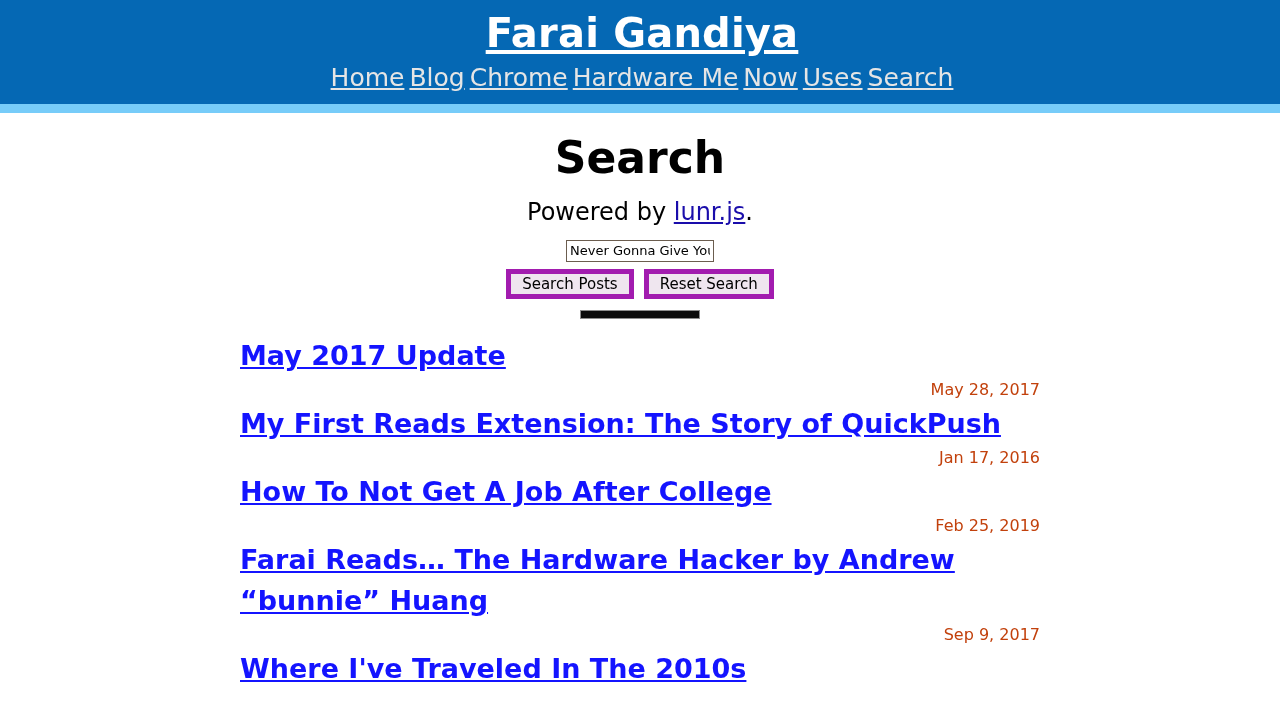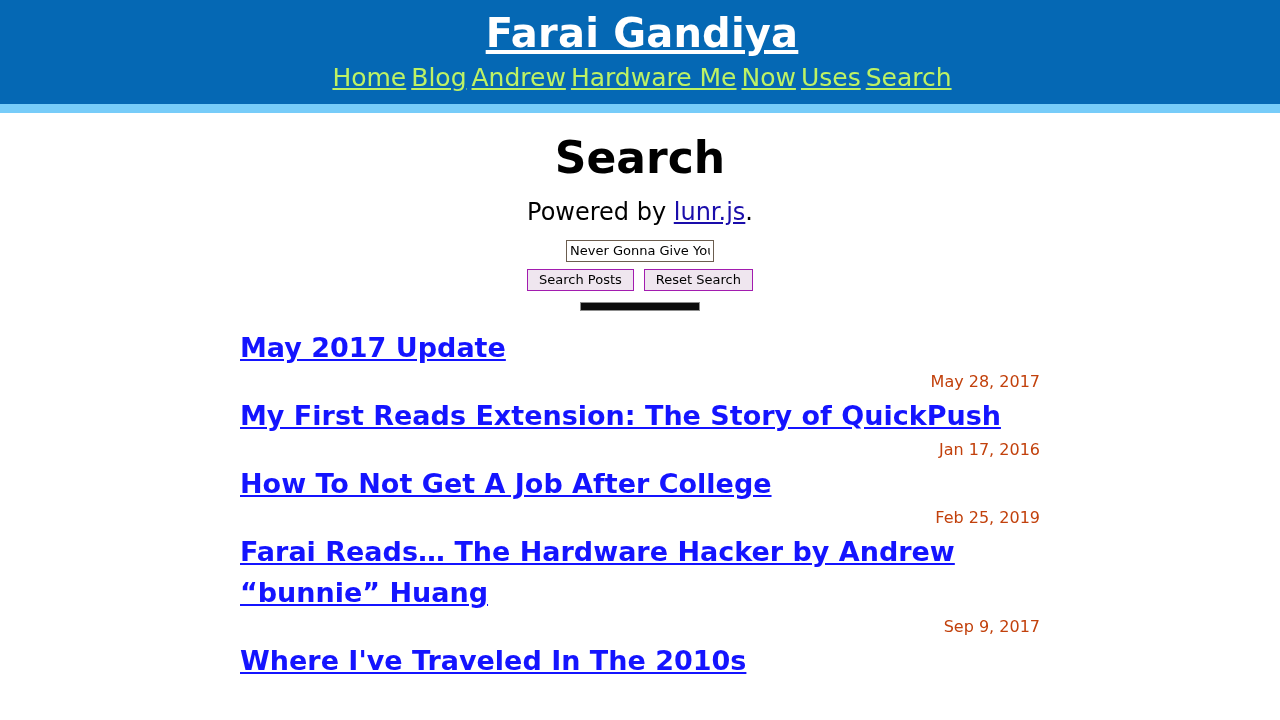--- a/index.html
+++ b/index.html
@@ -33,21 +33,21 @@
     color: #ffffff;
     text-decoration: underline;
     text-underline-offset: 3px;
   }
   .site-nav {
     margin-top: 4px;
     font-size: 25px;
     line-height: 32px;
   }
   .site-nav a {
-    color: #bef264;
+    color: #e5e5e5;
     text-decoration: underline;
     text-underline-offset: 2px;
     white-space: nowrap;
   }
   .site-nav .nav-sep {
     display: inline-block;
     width: 5px;
   }
 
   
@@ -94,26 +94,26 @@
     outline: none;
   }
   .search-buttons {
     margin-top: 7px;
     text-align: center;
     font-size: 0;
   }
   .btn {
     display: inline-block;
     font-family: "DejaVu Sans", sans-serif;
-    font-size: 13px;
+    font-size: 15px;
     line-height: 16px;
     padding: 2px 11px;
     margin: 0 5px;
     background: #efe6ef;
-    border: 1px solid #a21caf;
+    border: 5px solid #a21caf;
     color: #000000;
     cursor: pointer;
   }
   .rule {
     width: 120px;
     height: 9px;
     background: #0c0c0c;
     border: 1px solid #8d8d8d;
     margin: 11px auto 0 auto;
     box-sizing: border-box;
@@ -147,21 +147,21 @@
   }
 </style>
 </head>
 <body>
 
 <header class="site-header">
   <h1 class="site-title">
     <a href="#">Farai Gandiya</a>
   </h1>
   <nav class="site-nav">
-    <a href="#">Home</a><span class="nav-sep"></span><a href="#">Blog</a><span class="nav-sep"></span><a href="#">Andrew</a><span class="nav-sep"></span><a href="#">Hardware Me</a><span class="nav-sep"></span><a href="#">Now</a><span class="nav-sep"></span><a href="#">Uses</a><span class="nav-sep"></span><a href="#">Search</a>
+    <a href="#">Home</a><span class="nav-sep"></span><a href="#">Blog</a><span class="nav-sep"></span><a href="#">Chrome</a><span class="nav-sep"></span><a href="#">Hardware Me</a><span class="nav-sep"></span><a href="#">Now</a><span class="nav-sep"></span><a href="#">Uses</a><span class="nav-sep"></span><a href="#">Search</a>
   </nav>
 </header>
 
 <main class="page">
 
   <h2 class="page-title">Search</h2>
 
   <p class="powered-by"><span>Powered by </span><a href="#">lunr.js</a><span>.</span></p>
 
   <div class="search-form">

